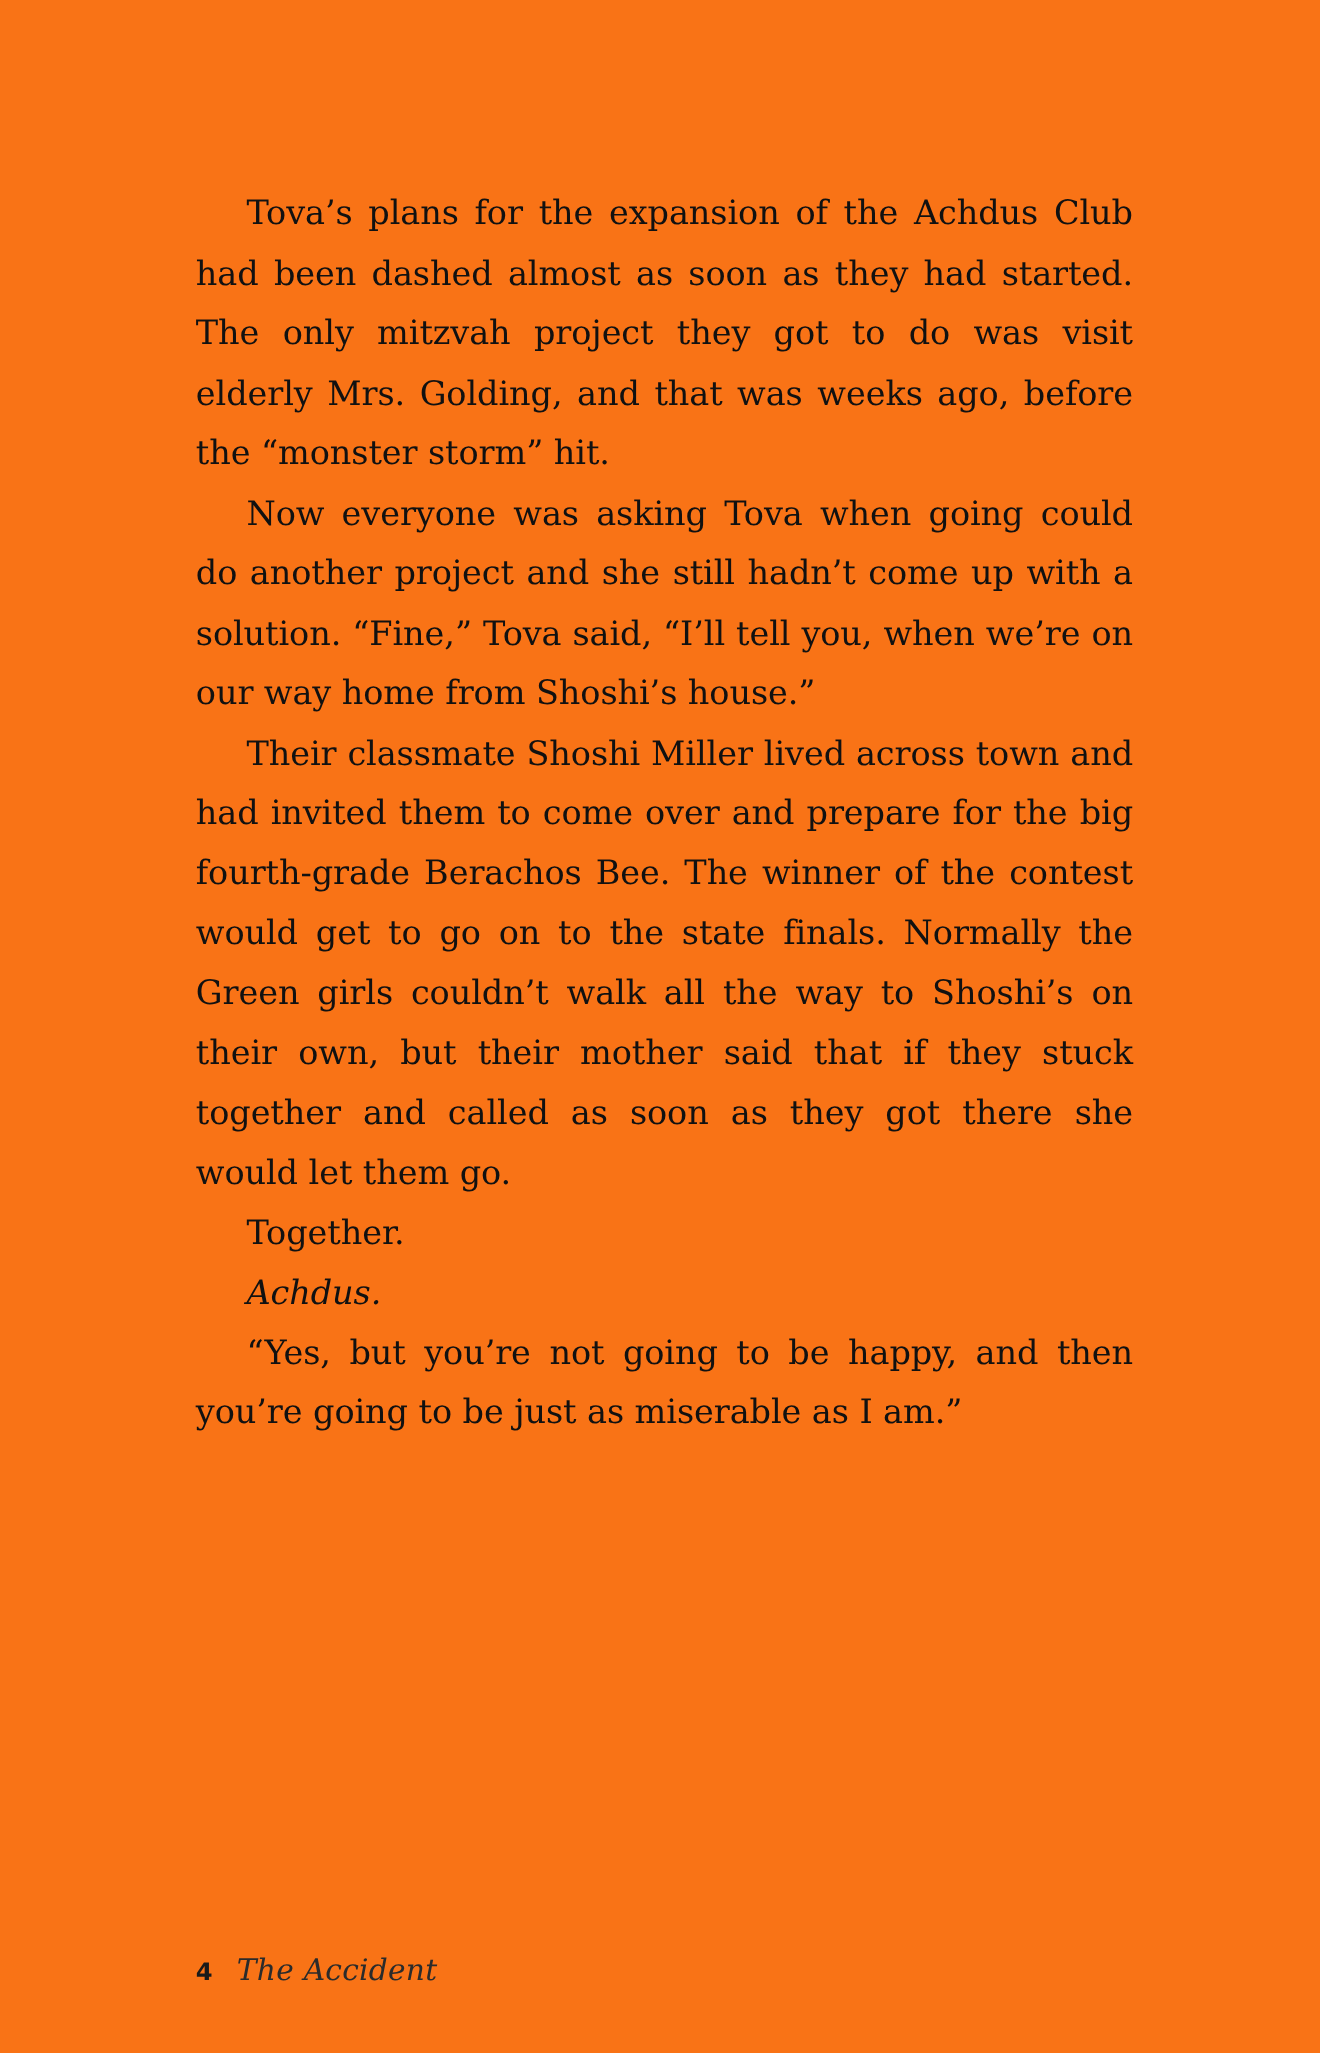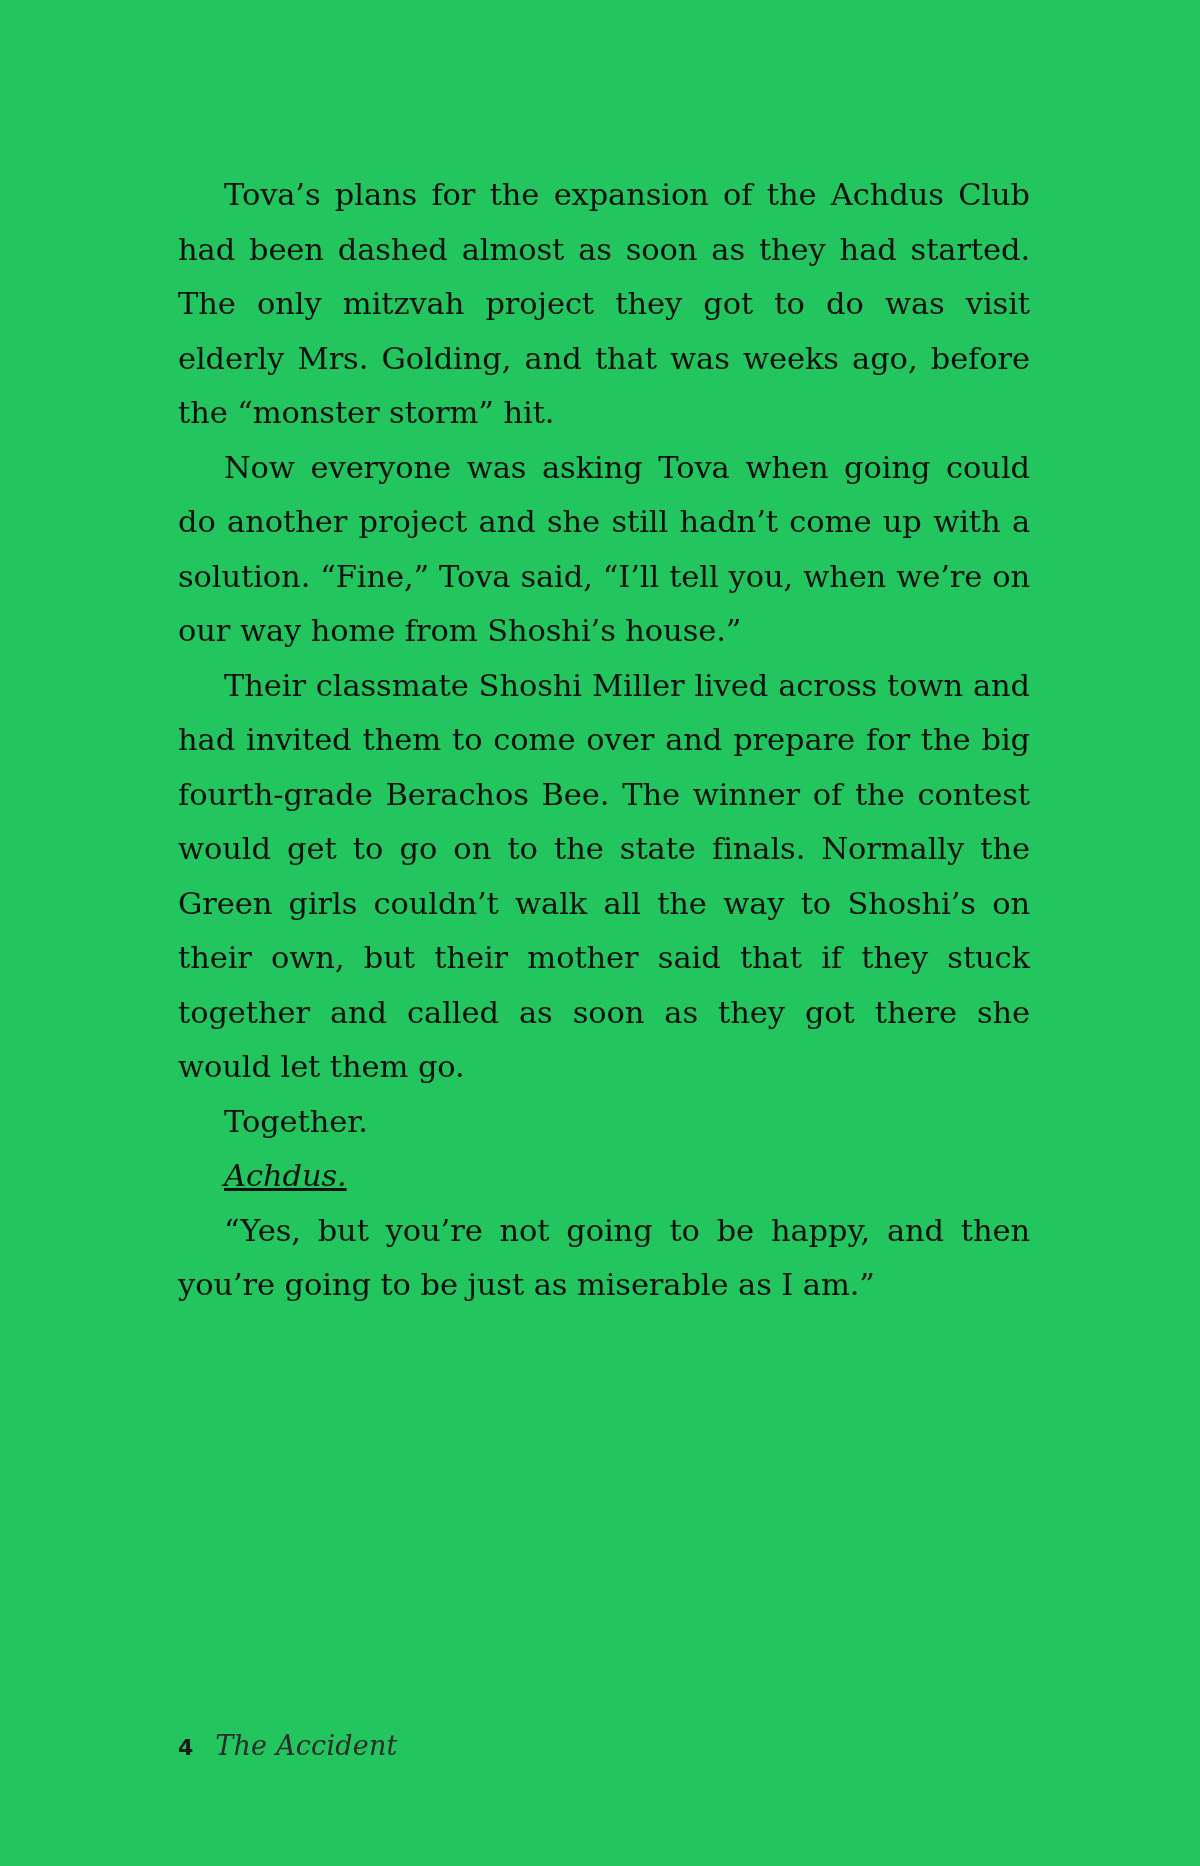--- a/index.html
+++ b/index.html
@@ -14,21 +14,21 @@
     font-family: "DejaVu Serif", serif;
     color: #111111;
     overflow: hidden;
   }
   .page {
     position: absolute;
     top: 0;
     left: 0;
     width: 1200px;
     height: 1866px;
-    background: #22c55e;
+    background: #f97316;
   }
   .text-block {
     position: absolute;
     left: 178px;
     top: 168px;
     width: 852px;
   }
   p.para {
     margin: 0;
     text-indent: 46px;
@@ -36,21 +36,20 @@
     line-height: 54.5px;
     text-align: justify;
     text-justify: inter-word;
     font-family: "DejaVu Serif", serif;
     letter-spacing: -0.1px;
     word-spacing: 0px;
     hyphens: manual;
   }
   p.para.italic-line {
     font-style: italic;
-    text-decoration: underline;
   }
   .footer {
     position: absolute;
     left: 178px;
     top: 1730px;
     width: 852px;
     display: flex;
     align-items: baseline;
     gap: 22px;
   }
@@ -59,20 +58,21 @@
     font-size: 22px;
     font-weight: bold;
     color: #1a1a1a;
   }
   .folio-title {
     font-family: "DejaVu Serif", serif;
     font-style: italic;
     font-size: 27px;
     color: #2b2b2b;
     letter-spacing: 0.2px;
+    margin-top: 46px;
   }
 </style>
 </head>
 <body>
 
 <div class="page">
 
   <div class="text-block">
     <p class="para">Tova’s plans for the expansion of the Achdus Club had been dashed almost as soon as they had started. The only mitzvah project they got to do was visit elderly Mrs. Golding, and that was weeks ago, before the “monster storm” hit.</p>
     <p class="para">Now everyone was asking Tova when going could do another project and she still hadn’t come up with a solution. “Fine,” Tova said, “I’ll tell you, when we’re on our way home from Shoshi’s house.”</p>

